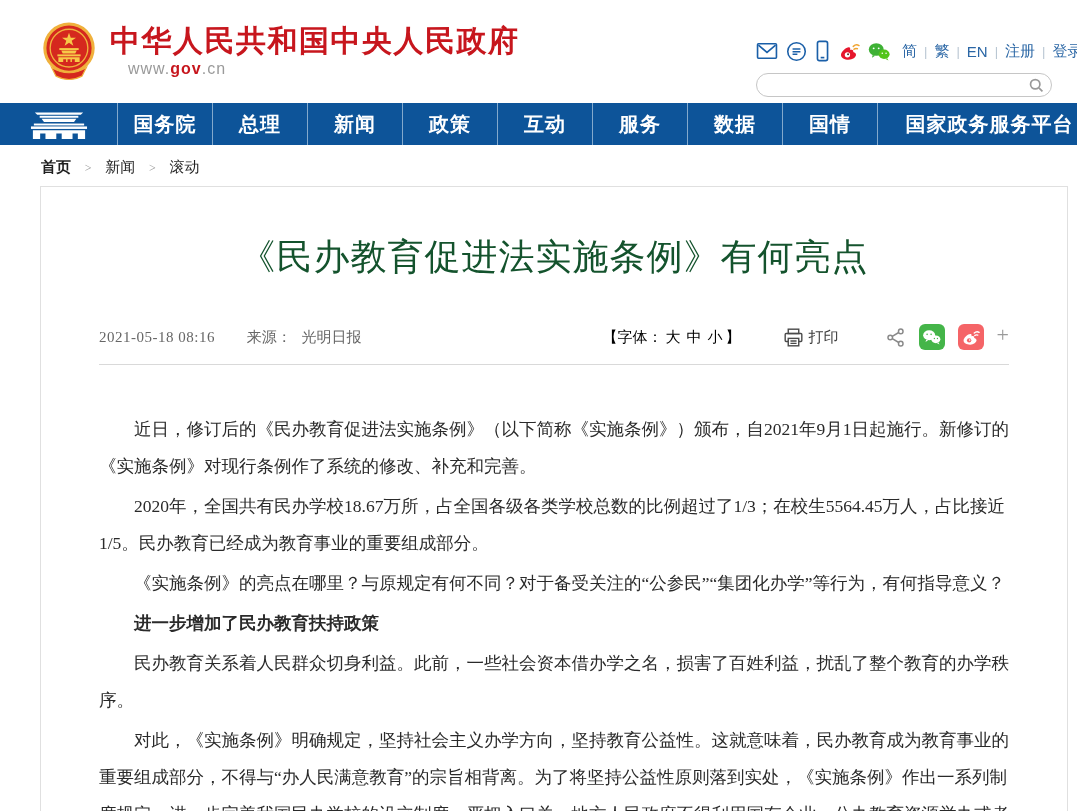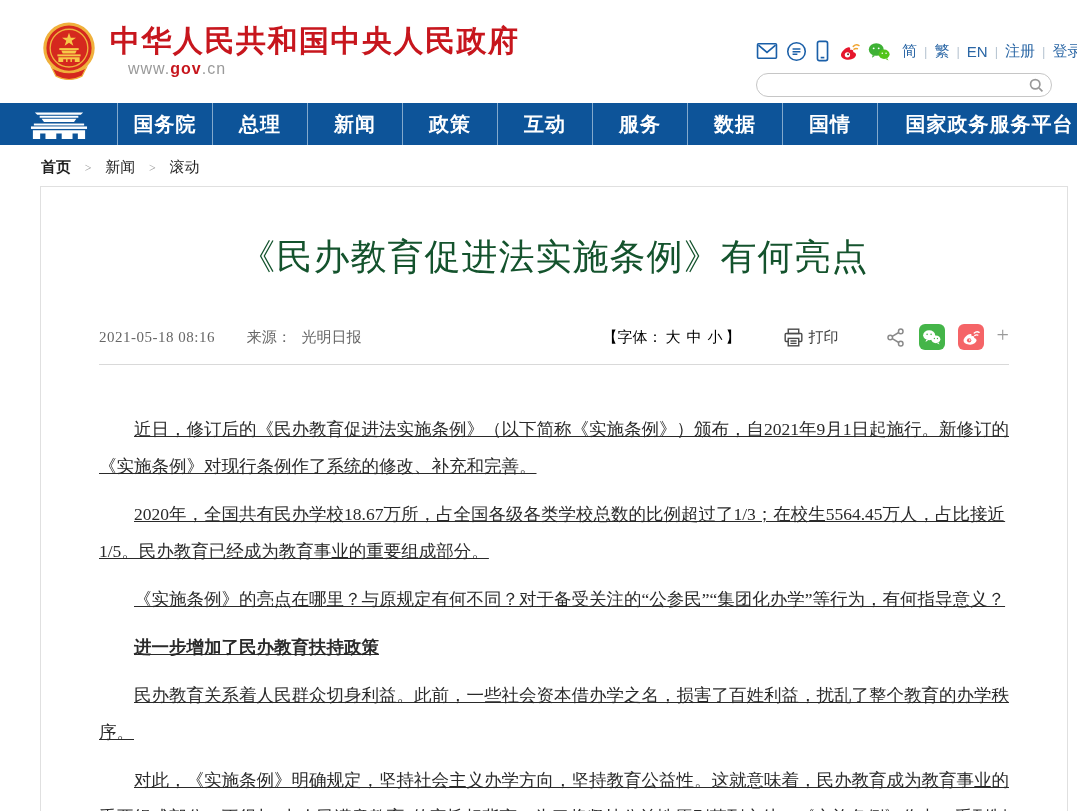--- a/index.html
+++ b/index.html
@@ -59,21 +59,21 @@
   .print svg { margin-right:5px; }
   .share-row { display:inline-flex; align-items:center; margin-left:46px; gap:13px; }
   .share-node { cursor:pointer; display:inline-flex; }
   .share-sq { width:26px; height:26px; border-radius:6px; display:inline-flex; align-items:center; justify-content:center; cursor:pointer; }
   .sq-wechat { background:#44b549; }
   .sq-weibo { background:#f56467; }
   .share-plus { color:#9a9a9a; font-size:22px; font-weight:300; line-height:1; cursor:pointer; margin-top:-4px; }
   .divider { margin-top:14px; border-bottom:1px solid #d9d9d9; }
 
   .article-body { margin-top:46px; font-size:17.5px; line-height:37px; color:#2a2a2a; }
-  .article-body p { margin:11px 0; text-indent:2em;text-decoration:underline; }
+  .article-body p { margin:3px 0; text-indent:2em; }
   .sub-heading { font-weight:bold; margin:8px 0; text-indent:2em; }
 </style>
 </head>
 <body>
 
 <div class="page">
 
   <header class="site-header">
     <div class="brand">
       <svg class="emblem" viewBox="0 0 60 60">

